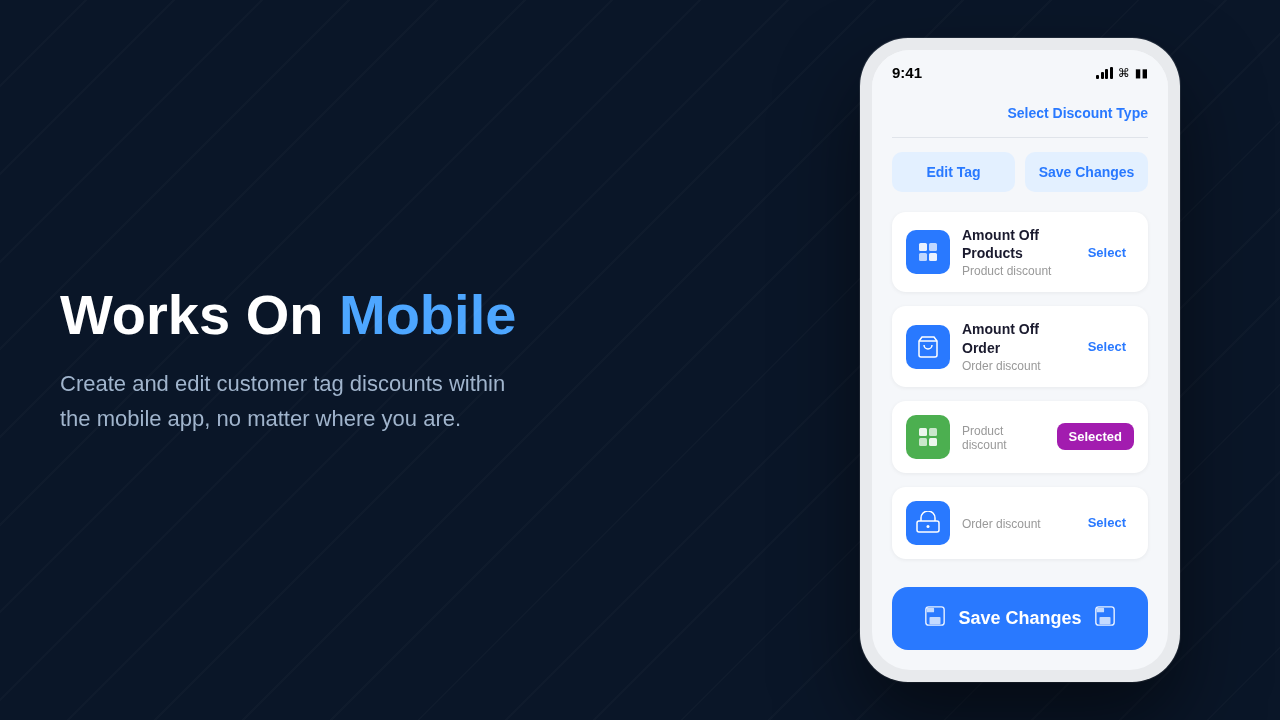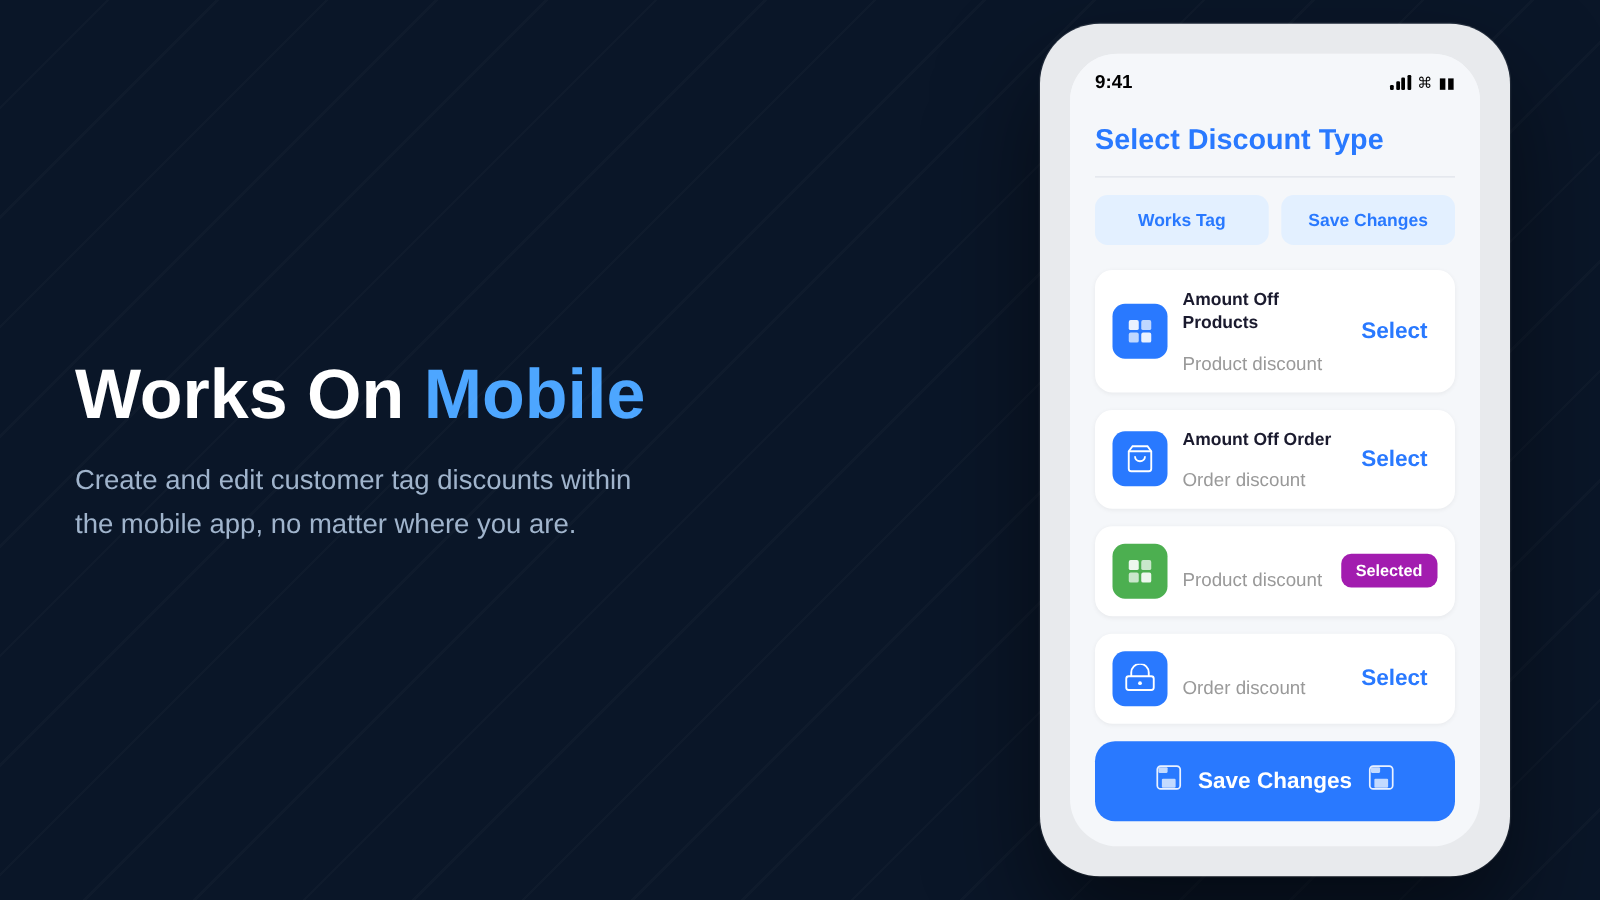--- a/index.html
+++ b/index.html
@@ -61,24 +61,24 @@
     .right-panel {
       width: 520px;
       display: flex;
       align-items: center;
       justify-content: center;
       padding: 30px;
     }
 
     
     .phone-frame {
-      width: 376px;
+      width: 320px;
       background: #e8eaed;
       border-radius: 48px;
-      padding: 24px;
+      padding: 12px;
       box-shadow:
         0 40px 80px rgba(0,0,0,0.5),
         0 0 0 1px rgba(255,255,255,0.1);
       position: relative;
     }
 
     .phone-screen {
       background: #f5f7fa;
       border-radius: 38px;
       overflow: hidden;
@@ -129,24 +129,24 @@
     
     .app-content {
       padding: 16px 20px;
       flex: 1;
       display: flex;
       flex-direction: column;
       gap: 0;
     }
 
     .screen-title {
-      font-size: 23px;
+      font-size: 14px;
       font-weight: 700;
       color: #2979ff;
-      text-align: left;
+      text-align: right;
       margin-bottom: 16px;
     }
 
     .divider {
       height: 1px;
       background: #e0e4ea;
       margin-bottom: 14px;
     }
 
     
@@ -222,30 +222,30 @@
     }
 
     .discount-name {
       font-size: 14px;
       font-weight: 700;
       color: #1a1a2e;
       line-height: 1.3;
     }
 
     .discount-sub {
-      font-size: 15px;
+      font-size: 12px;
       color: #999;
-      margin-top: 16px;
+      margin-top: 2px;
     }
 
     .btn-select {
       background: none;
       border: none;
       color: #2979ff;
-      font-size: 18px;
+      font-size: 13px;
       font-weight: 600;
       cursor: pointer;
       padding: 4px 8px;
     }
 
     .btn-selected {
       background: #a21caf;
       color: #fff;
       border: none;
       border-radius: 8px;
@@ -305,21 +305,21 @@
           <span class="battery-icon">▮▮</span>
         </div>
       </div>
 
       <div class="app-content">
 
         <div class="screen-title">Select Discount Type</div>
         <div class="divider"></div>
 
         <div class="action-buttons">
-          <button class="btn-edit-tag">Works Tag</button>
+          <button class="btn-edit-tag">Edit Tag</button>
           <button class="btn-save-changes-top">Save Changes</button>
         </div>
 
         <div class="discount-list">
 
           <div class="discount-item">
             <div class="discount-icon icon-blue">
               <svg width="24" height="24" viewBox="0 0 24 24" fill="none" xmlns="http://www.w3.org/2000/svg">
                 <rect x="3" y="3" width="8" height="8" rx="1.5" fill="white" opacity="0.9"></rect>
                 <rect x="13" y="3" width="8" height="8" rx="1.5" fill="white" opacity="0.7"></rect>

